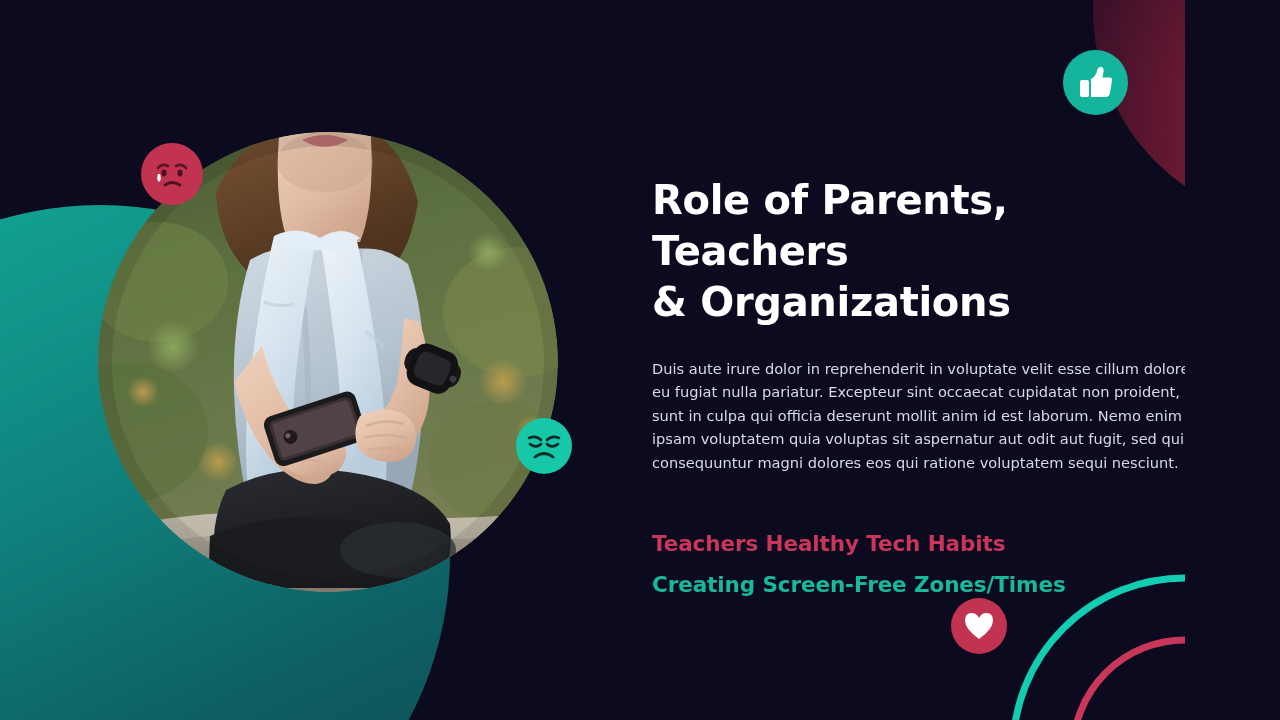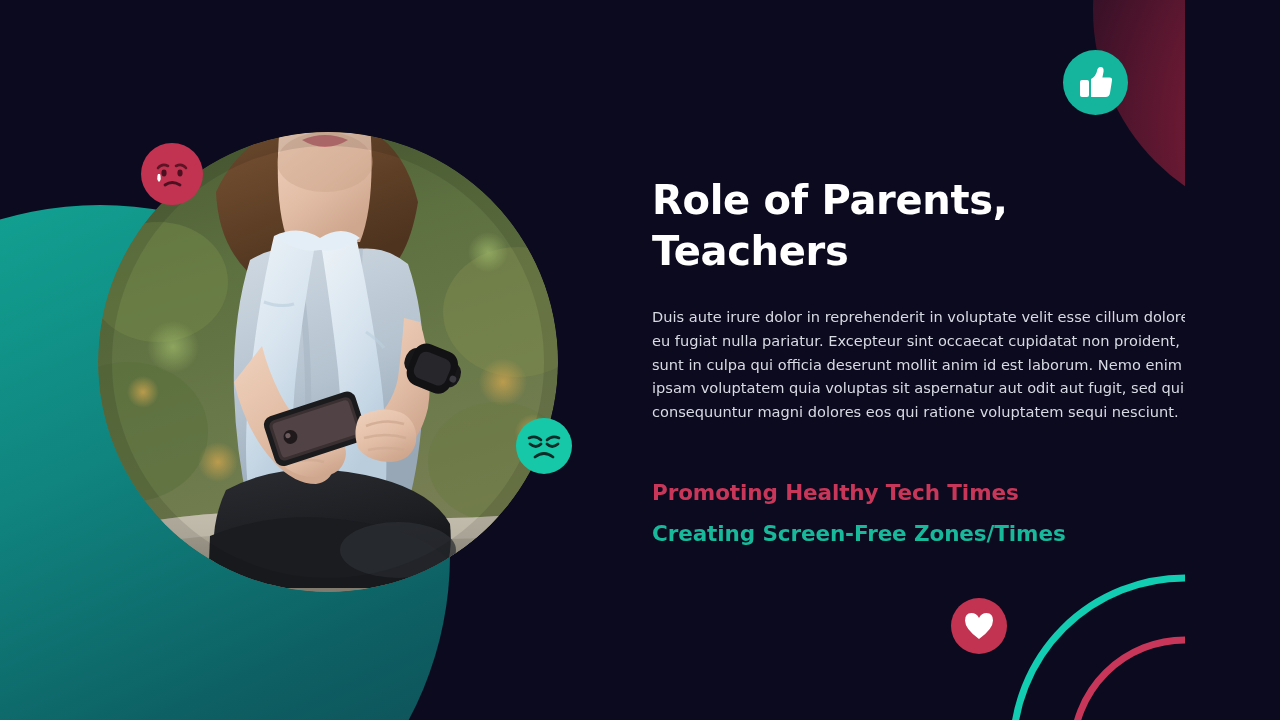--- a/index.html
+++ b/index.html
@@ -247,19 +247,19 @@
     </svg>
   </div>
 
   <div class="badge badge-heart">
     <svg width="34" height="34" viewBox="0 0 34 34">
       <path d="M 17 30 Q 3 20 3 11.5 Q 3 4 9.4 4 Q 14.6 4 17 9 Q 19.4 4 24.6 4 Q 31 4 31 11.5 Q 31 20 17 30 Z" fill="#ffffff"></path>
     </svg>
   </div>
 
   <div class="content">
-    <h1 class="title"><span>Role of Parents, Teachers</span><br></h1>
+    <h1 class="title"><span>Role of Parents, Teachers</span><br><span>&amp; Organizations</span></h1>
     <p class="body-text">Duis aute irure dolor in reprehenderit in voluptate velit esse cillum dolore eu fugiat nulla pariatur. Excepteur sint occaecat cupidatat non proident, sunt in culpa qui officia deserunt mollit anim id est laborum. Nemo enim ipsam voluptatem quia voluptas sit aspernatur aut odit aut fugit, sed quia consequuntur magni dolores eos qui ratione voluptatem sequi nesciunt.</p>
-    <p class="subhead subhead-1">Promoting Healthy Tech Times</p>
+    <p class="subhead subhead-1">Teachers Healthy Tech Habits</p>
     <p class="subhead subhead-2">Creating Screen-Free Zones/Times</p>
   </div>
 
 </div>
 
 </body></html>

